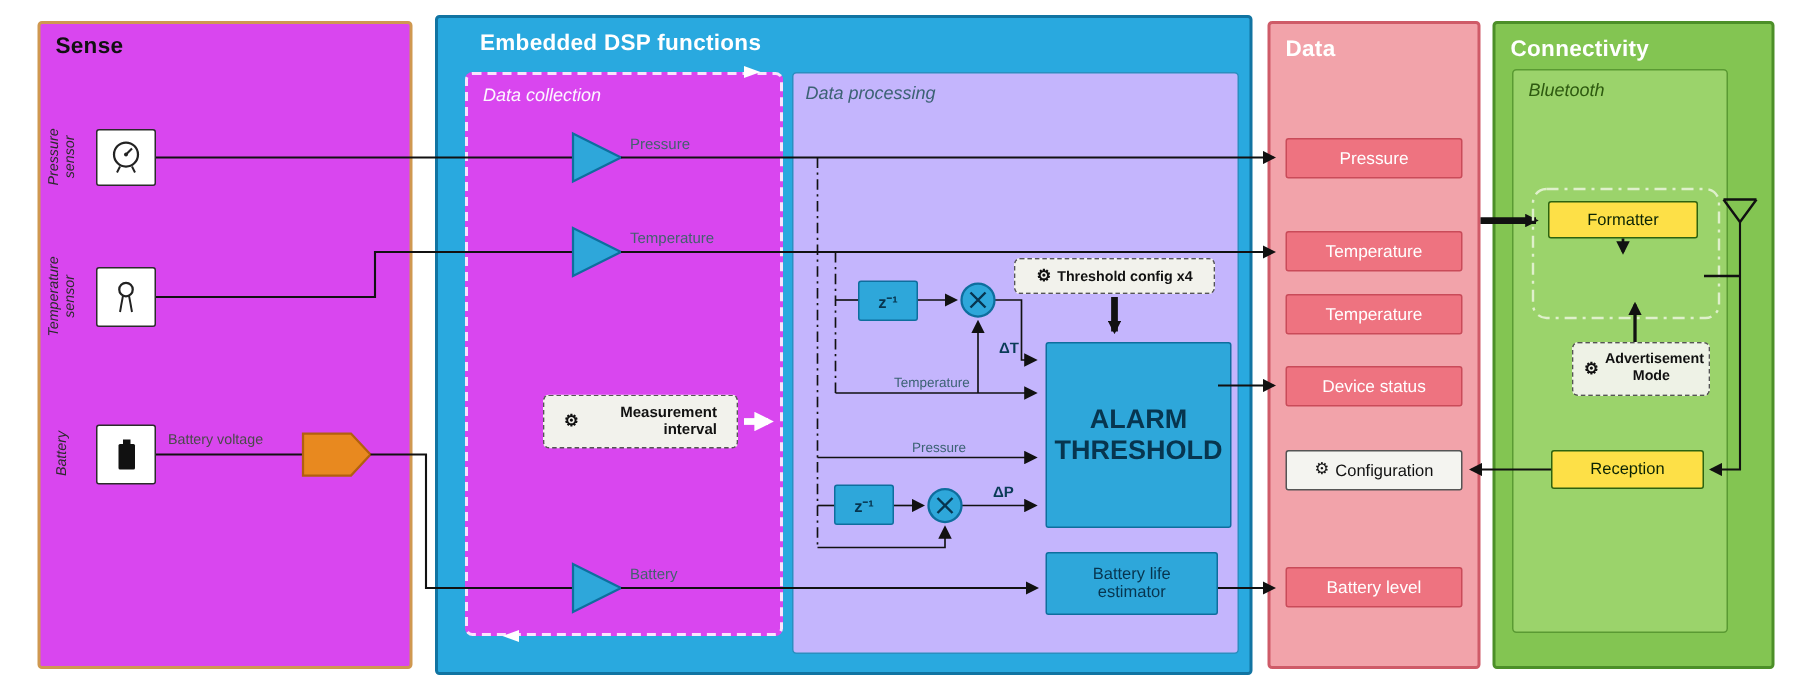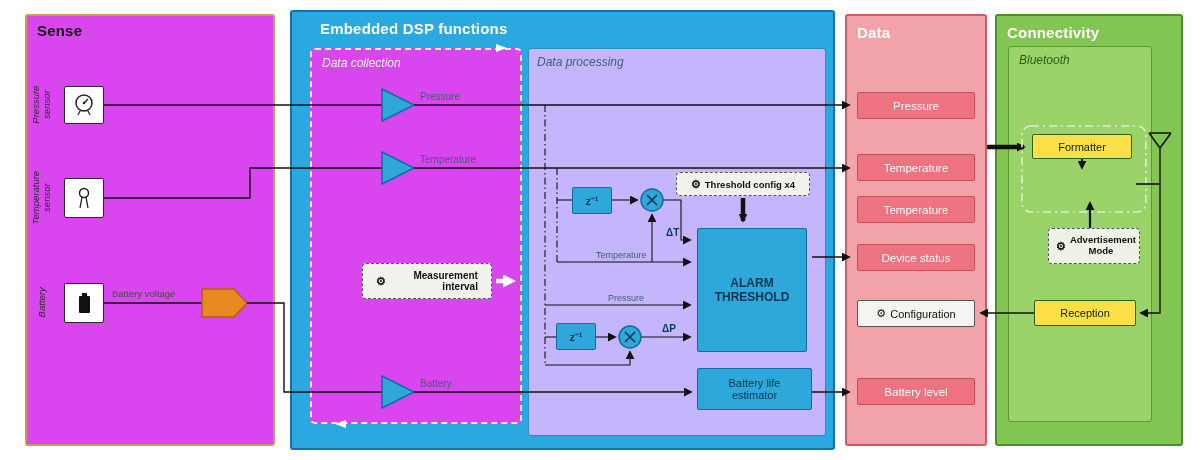--- a/index.html
+++ b/index.html
@@ -99,21 +99,21 @@
   </div>
 
   <div class="bblock" style="left:572px;top:187px;width:40px;height:27px;font-size:11px;font-weight:bold">z⁻¹</div>
   <div class="bblock" style="left:556px;top:323px;width:40px;height:27px;font-size:11px;font-weight:bold">z⁻¹</div>
 
   <div class="sig-label" style="left:596px;top:250px">Temperature</div>
   <div class="sig-label-b" style="left:666px;top:227px">ΔT</div>
   <div class="sig-label" style="left:608px;top:293px">Pressure</div>
   <div class="sig-label-b" style="left:662px;top:323px">ΔP</div>
 
-  <div class="bblock" style="left:697px;top:228px;width:110px;height:124px;font-size:12px;font-weight:bold;padding:0 4px">ALARM THRESHOLD</div>
+  <div class="bblock" style="left:697px;top:228px;width:124px;height:124px;font-size:18px;font-weight:bold;padding:0 4px">ALARM THRESHOLD</div>
   <div class="bblock" style="left:697px;top:368px;width:115px;height:42px;font-size:11px;padding:0 18px">Battery life estimator</div>
 
   <div class="panel" id="data">
     <div class="ptitle white" style="left:10px;top:8px">Data</div>
   </div>
   <div class="rbox" style="top:92px">Pressure</div>
   <div class="rbox" style="top:154px">Temperature</div>
   <div class="rbox" style="top:196px">Temperature</div>
   <div class="rbox" style="top:244px">Device status</div>
   <div class="wbox" style="top:300px">

